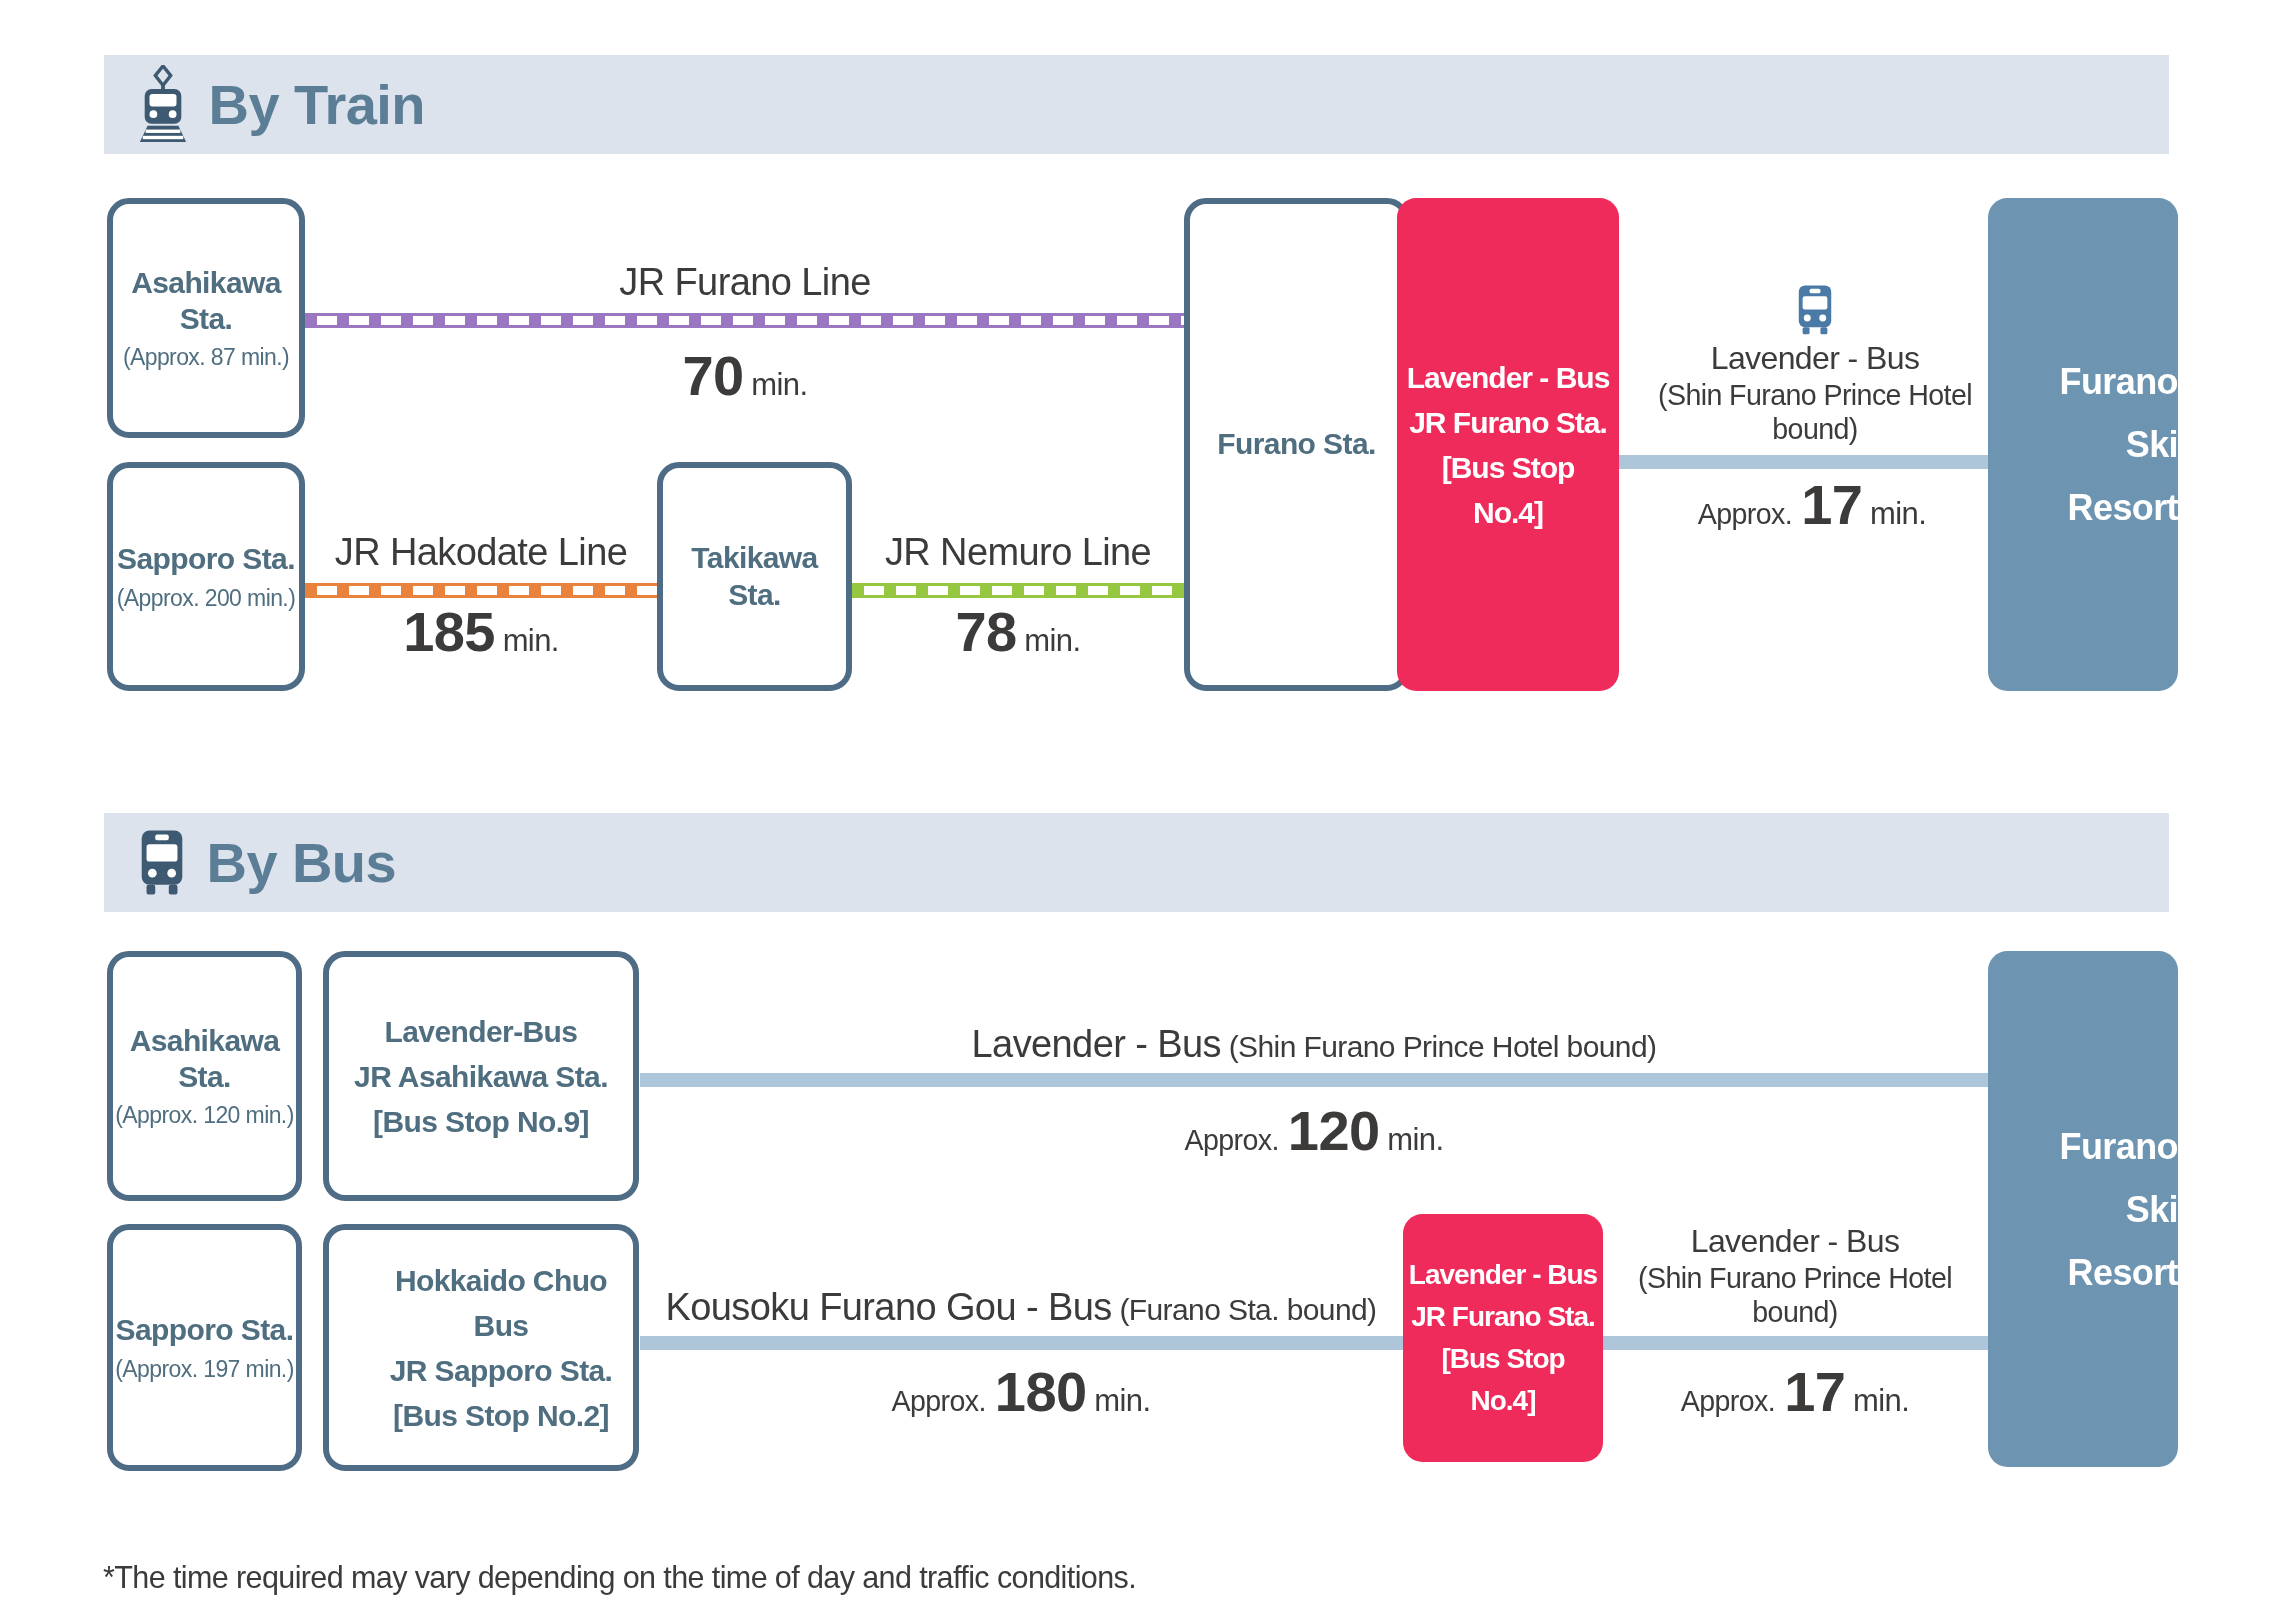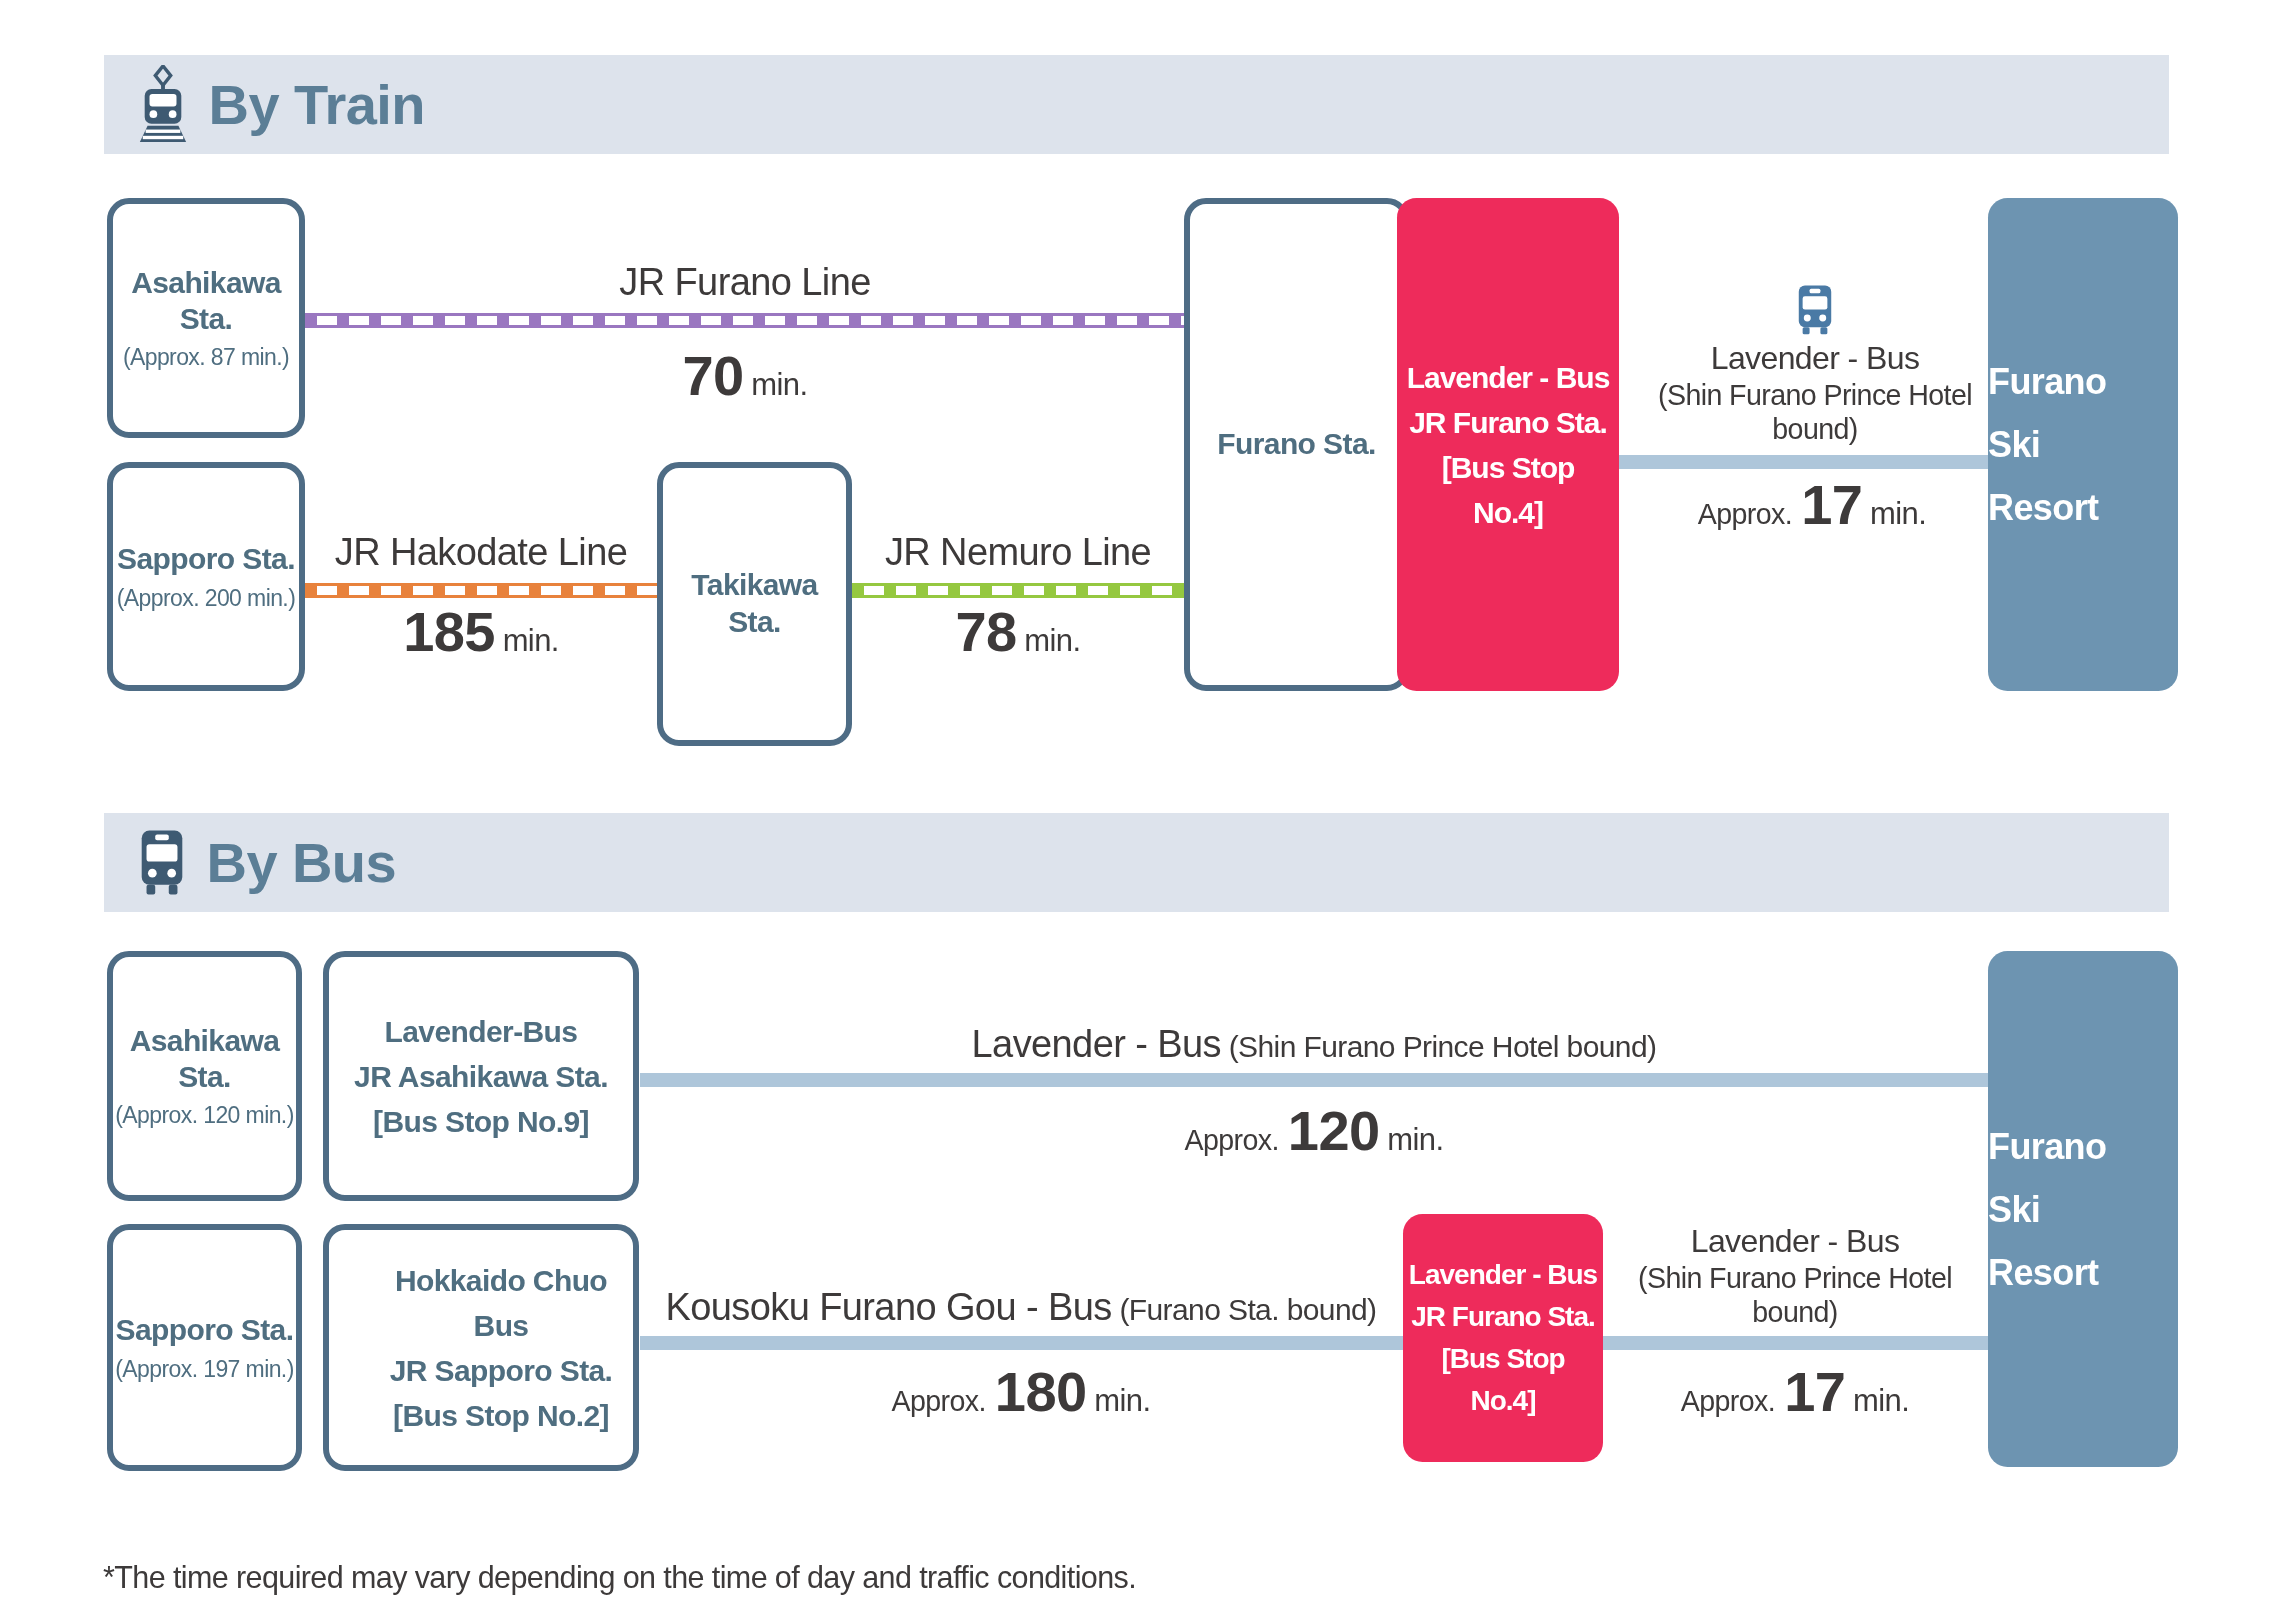--- a/index.html
+++ b/index.html
@@ -72,21 +72,21 @@
   .pinkbox {
     position: absolute; background: var(--transfer-pink, #ee2b5b); border-radius: 19.5px;
     color: #fff; font-weight: 700; text-align: center;
     display: flex; flex-direction: column; justify-content: center;
     letter-spacing: -1px;
   }
   .pinkbox .pl { font-size: 30px; line-height: 1.5; }
   .pinkbox.small .pl { font-size: 28px; line-height: 1.5; }
   .resortbox {
     position: absolute; background: var(--resort-blue, #6d94b1); border-radius: 19.5px;
-    color: #fff; font-weight: 700; text-align: left;
+    color: #fff; font-weight: 700; text-align: right;
     display: flex; flex-direction: column; justify-content: center; letter-spacing: -0.6px;
   }
   .resortbox .rl { font-size: 36px; line-height: 1.75; }
 
   .seg-bus-icon { position: absolute; transform: translateX(-50%); }
 
   
   #footnote { position: absolute; left: 103px; top: 1560px; font-size: 30.5px; color: var(--dark-text, #3d3a3a); letter-spacing: -0.6px; }
 </style>
 </head>
@@ -126,21 +126,21 @@
     <div class="station-name">Sapporo Sta.</div>
     <div class="approx">(Approx. 200 min.)</div>
   </div>
 
   <div class="line-label" style="left:481px;top:531px;">JR Hakodate Line</div>
   <div class="track orange" style="left:305px;top:583px;width:352px;"></div>
   <div class="minutes" style="left:481px;top:604px;">
     <span class="w-big">185</span><span class="w-unit">min.</span>
   </div>
 
-  <div class="box" style="left:657px;top:462px;width:195px;height:284px;">
+  <div class="box" style="left:657px;top:462px;width:195px;height:229px;">
     <div class="station-name">Takikawa Sta.</div>
   </div>
 
   <div class="line-label" style="left:1018px;top:531px;">JR Nemuro Line</div>
   <div class="track green" style="left:852px;top:583px;width:332px;"></div>
   <div class="minutes" style="left:1018px;top:604px;">
     <span class="w-big">78</span><span class="w-unit">min.</span>
   </div>
 
   <div class="box" style="left:1184px;top:198px;width:225px;height:493px;">

